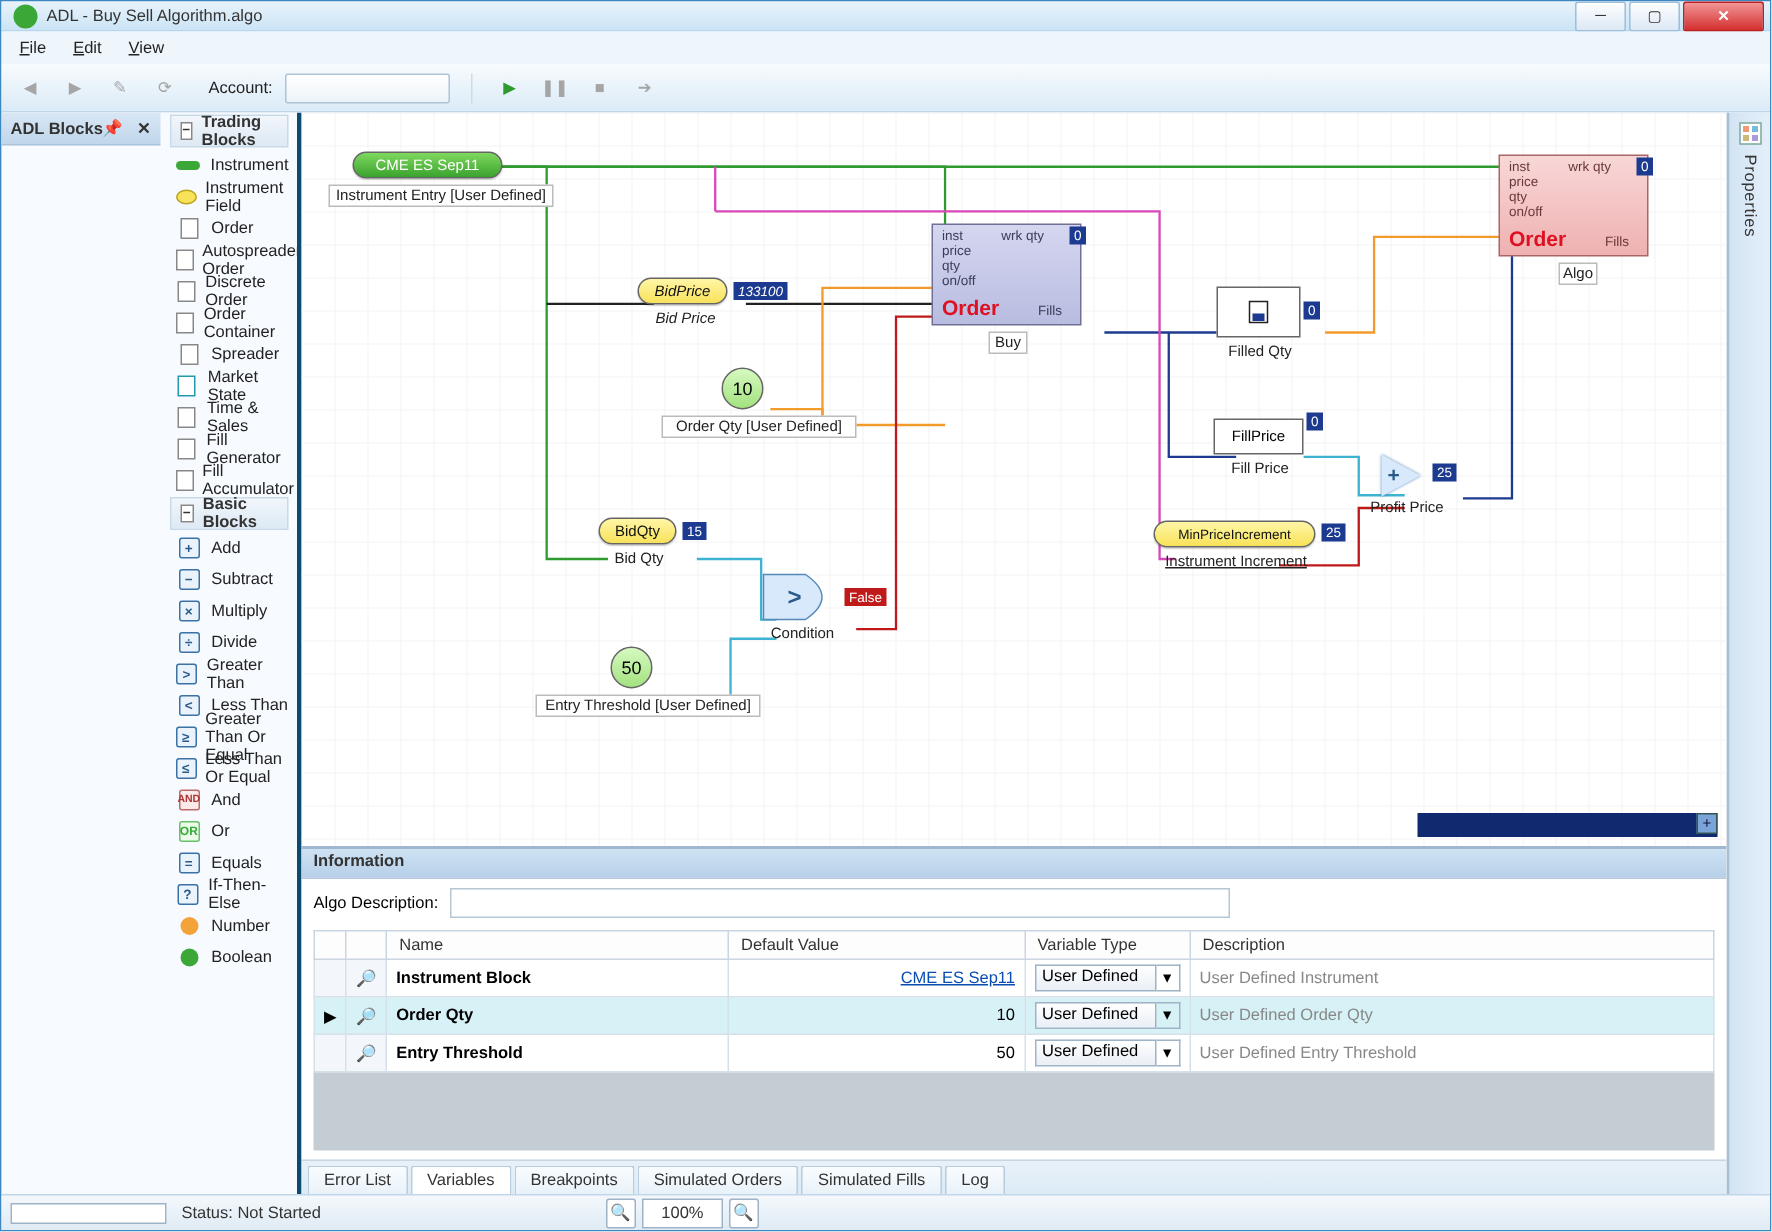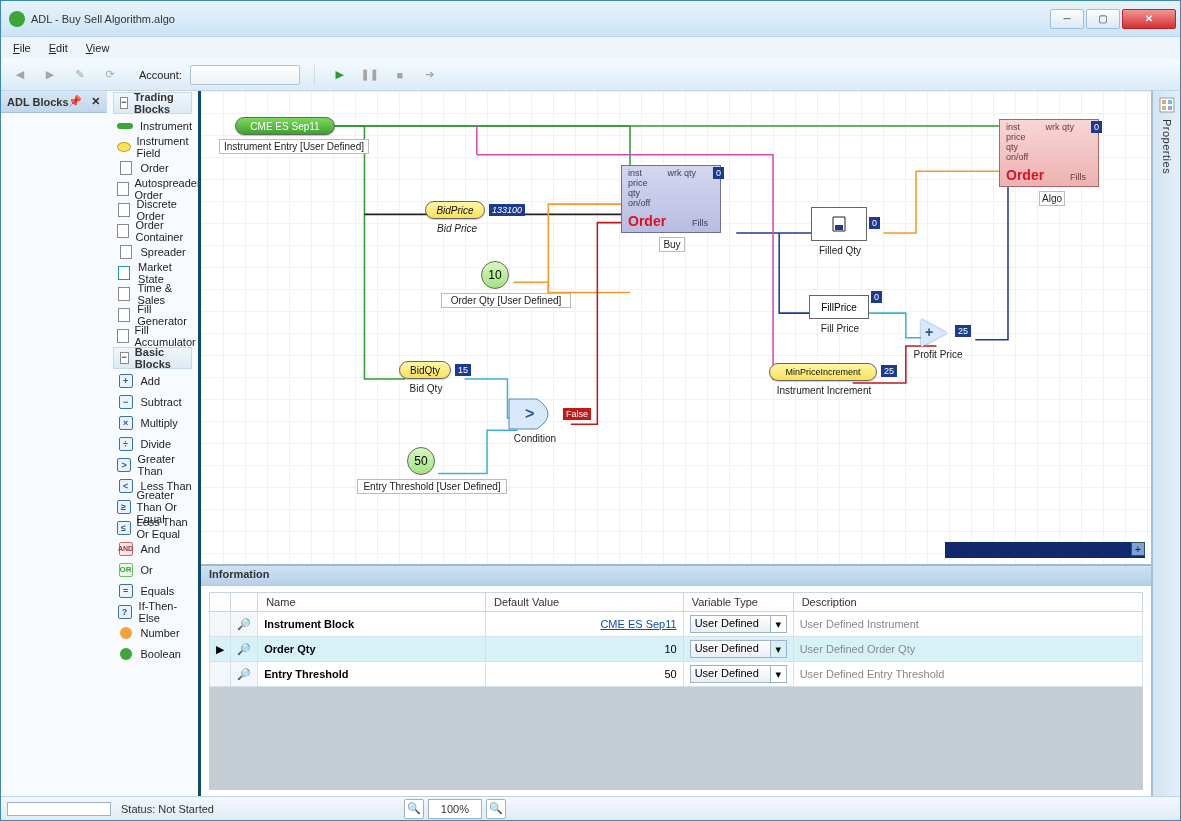--- a/index.html
+++ b/index.html
@@ -1,21 +1,21 @@
 <!DOCTYPE html>
 <html><head>
 <meta charset="utf-8">
 <style>
 * { box-sizing: border-box; margin: 0; padding: 0; }
 body { font-family: "Segoe UI", Tahoma, Arial, sans-serif; font-size: 11px; background: #fff; }
 
 .window { width: 1181px; height: 821px; border: 1px solid #3d87c0; background: #fff; display: flex; flex-direction: column; }
 
 
-.titlebar { height: 36px; background: linear-gradient(#e8f3fb, #cbe4f6); display: flex; align-items: center; padding: 0 4px 0 8px; border-bottom: 1px solid #b6d7ef; }
+.titlebar { height: 20px; background: linear-gradient(#e8f3fb, #cbe4f6); display: flex; align-items: center; padding: 0 4px 0 8px; border-bottom: 1px solid #b6d7ef; }
 .titlebar .app-icon { width: 16px; height: 16px; background: #3aa737; border-radius: 50%; margin-right: 6px; }
 .titlebar .title { flex: 1; color: #333; }
 .winbtns { display: flex; gap: 0; }
 .winbtn { width: 34px; height: 20px; border: 1px solid #9dbfdb; border-radius: 2px; margin-left: 2px; background: linear-gradient(#fefefe,#dce8f5); display:flex; align-items:center; justify-content:center; font-size:10px; color:#333; cursor:pointer;}
 .winbtn.close { width: 54px; background: linear-gradient(#f29696,#d42f2f); border-color:#b22; color:#fff; font-weight:bold; }
 
 
 .menubar { height: 22px; display: flex; align-items: center; padding: 0 12px; gap: 18px; color: #222; background: #eef6fc; }
 .menubar span u { text-decoration: underline; }
 
@@ -417,21 +417,21 @@
 
           <div class="node" style="left:608px; top:204px;">
             <div class="fill-block" style="width:60px;height:24px;">FillPrice</div>
             <div class="val" style="left:62px; top:-4px;">0</div>
             <div class="node-label" style="left:8px; top:28px; width:46px;">Fill Price</div>
           </div>
 
           <div class="node" style="left:568px; top:272px;">
             <div class="pill yellow" style="width:108px;height:18px;font-size:9px;">MinPriceIncrement</div>
             <div class="val" style="left:112px; top:2px;">25</div>
-            <div class="node-label" style="left:2px; top:22px; width:106px;">Instrument Increment</div>
+            <div class="node-label" style="left:2px; top:22px; width:106px;text-decoration:underline;">Instrument Increment</div>
           </div>
 
           <div class="node" style="left:720px; top:228px;">
             <div class="tri">
                 <span class="sym">+</span>
               </div>
             <div class="val" style="left:34px; top:6px;">25</div>
             <div class="node-label" style="left:-14px; top:30px; width:62px;">Profit Price</div>
           </div>
 
@@ -451,20 +451,24 @@
 
           <div class="minimap">
               <div class="expand">+</div>
             </div>
         </div>
       </div>
 
       <div class="info">
         <div class="info-header">Information</div>
         <div class="info-body">
+          <div class="algo-row">
+            <span>Algo Description:</span>
+            <input class="algo-input" style="">
+          </div>
           <table class="vars">
             <thead>
               <tr>
                 <th class="rowhdr"></th>
                 <th class="iconcell"></th>
                 <th>Name</th>
                 <th>Default Value</th>
                 <th style="width:110px;">Variable Type</th>
                 <th>Description</th>
               </tr>
@@ -506,20 +510,28 @@
                       <div class="vt-select">User Defined</div>
                       <div style="width:16px;text-align:center;border:1px solid #9fb3c7;border-left:none;height:18px;line-height:16px;">▾</div>
                     </div>
                   </td>
     <td style="color:#888;">User Defined Entry Threshold</td>
                 </tr>
               </tbody>
           </table>
           <div class="info-filler" style="flex:1; margin-top:0;"></div>
         </div>
+        <div class="info-tabs" id="info-tabs">
+            <div class="tab">Error List</div>
+            <div class="tab active">Variables</div>
+            <div class="tab">Breakpoints</div>
+            <div class="tab">Simulated Orders</div>
+            <div class="tab">Simulated Fills</div>
+            <div class="tab">Log</div>
+          </div>
       </div>
     </div>
 
     <div class="right-rail">
       <div class="icn">
         <svg width="16" height="16" viewBox="0 0 16 16">
             <rect x="1" y="1" width="14" height="14" fill="#fff" stroke="#7a9"></rect>
             <rect x="3" y="3" width="4" height="4" fill="#e97"></rect>
             <rect x="9" y="3" width="4" height="4" fill="#7bd"></rect>
             <rect x="3" y="9" width="4" height="4" fill="#cb7"></rect>

